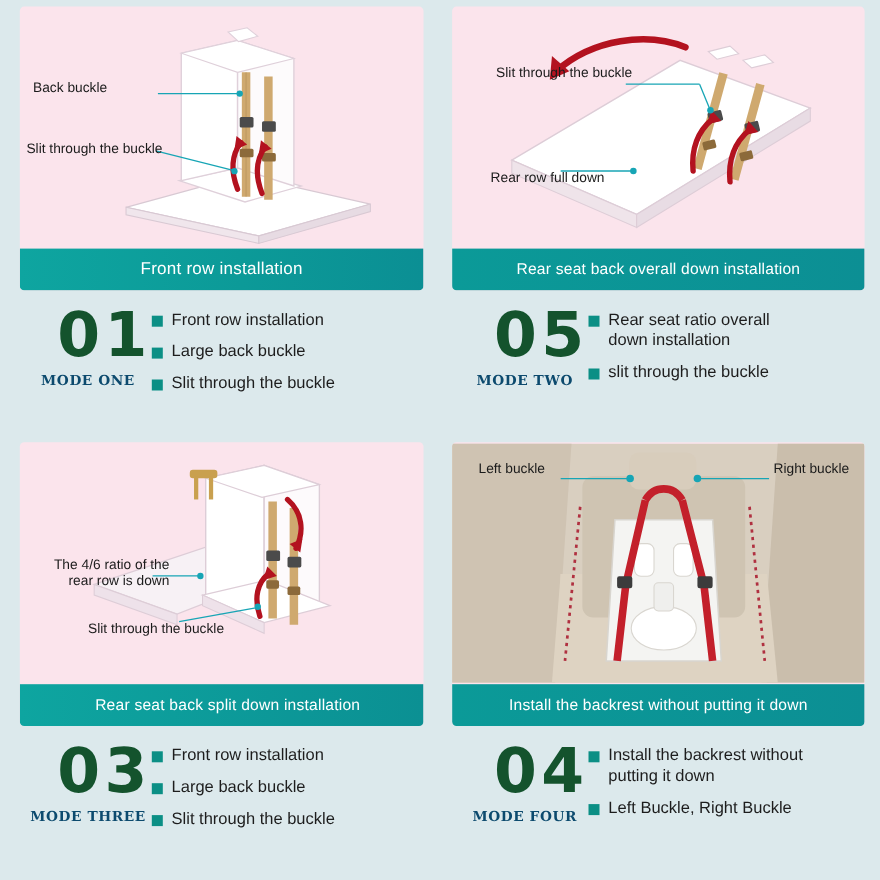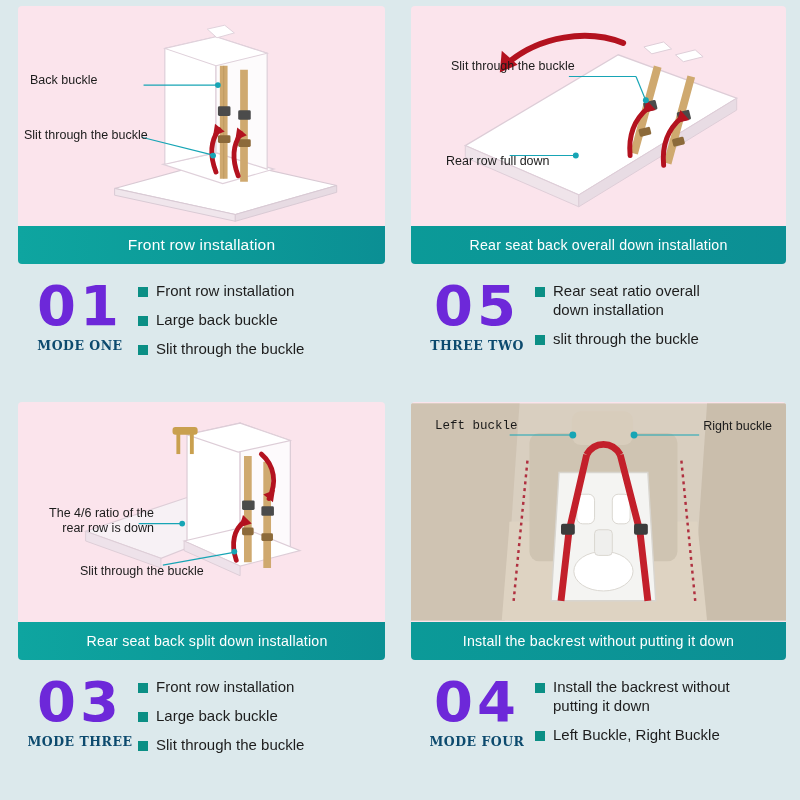--- a/index.html
+++ b/index.html
@@ -77,22 +77,23 @@
     width: 116px;
     flex: 0 0 116px;
     text-align: center;
     padding-top: 2px;
   }
   .num {
     font-family: "DejaVu Sans", sans-serif;
     font-weight: bold;
     font-size: 56px;
     line-height: .92;
-    color: #6d28d9;
+    color: #14532d;
     letter-spacing: 4px;
+    text-align: right;
   }
   .modelabel {
     font-family: "DejaVu Serif", serif;
     font-weight: bold;
     font-size: 12.5px;
     letter-spacing: .5px;
     color: #0c4a6e;
     margin-top: 6px;
   }
   .bullets {
@@ -232,21 +233,21 @@
           </svg>
           <div class="lbl" style="left:40px; top:53px;">Slit through the buckle</div>
           <div class="lbl" style="left:35px; top:148px;">Rear row full down</div>
         </div>
         <div class="caption-bar cap-2 small">Rear seat back overall down installation</div>
       </div>
 
       <div class="mode-row">
         <div class="numblock">
           <div class="num">05</div>
-          <div class="modelabel">THREE TWO</div>
+          <div class="modelabel">MODE TWO</div>
         </div>
         <div class="bullets">
           <div class="bullet">
             <span class="sq"></span>
             <span class="txt">Rear seat ratio overall
 down installation</span>
           </div>
           <div class="bullet">
             <span class="sq"></span>
             <span class="txt">slit through the buckle</span>
@@ -348,21 +349,21 @@
             <rect x="226" y="122" width="14" height="11" rx="2" fill="#3c3c3c"></rect>
 
             <path d="M118,58 L104,200" stroke="#b03040" stroke-width="2.5" stroke-dasharray="3 4" fill="none"></path>
             <path d="M274,58 L288,200" stroke="#b03040" stroke-width="2.5" stroke-dasharray="3 4" fill="none"></path>
 
             <line x1="100" y1="32" x2="162" y2="32" stroke="#17a5b5" stroke-width="1.2"></line>
             <circle cx="164" cy="32" r="3.5" fill="#17a5b5"></circle>
             <line x1="292" y1="32" x2="228" y2="32" stroke="#17a5b5" stroke-width="1.2"></line>
             <circle cx="226" cy="32" r="3.5" fill="#17a5b5"></circle>
           </svg>
-          <div class="lbl" style="left:24px; top:17px;font-family:Liberation Mono, monospace;">Left buckle</div>
+          <div class="lbl" style="left:24px; top:17px;">Left buckle</div>
           <div class="lbl" style="right:14px; top:17px;">Right buckle</div>
         </div>
         <div class="caption-bar cap-4 small">Install the backrest without putting it down</div>
       </div>
 
       <div class="mode-row">
         <div class="numblock">
           <div class="num">04</div>
           <div class="modelabel">MODE FOUR</div>
         </div>

